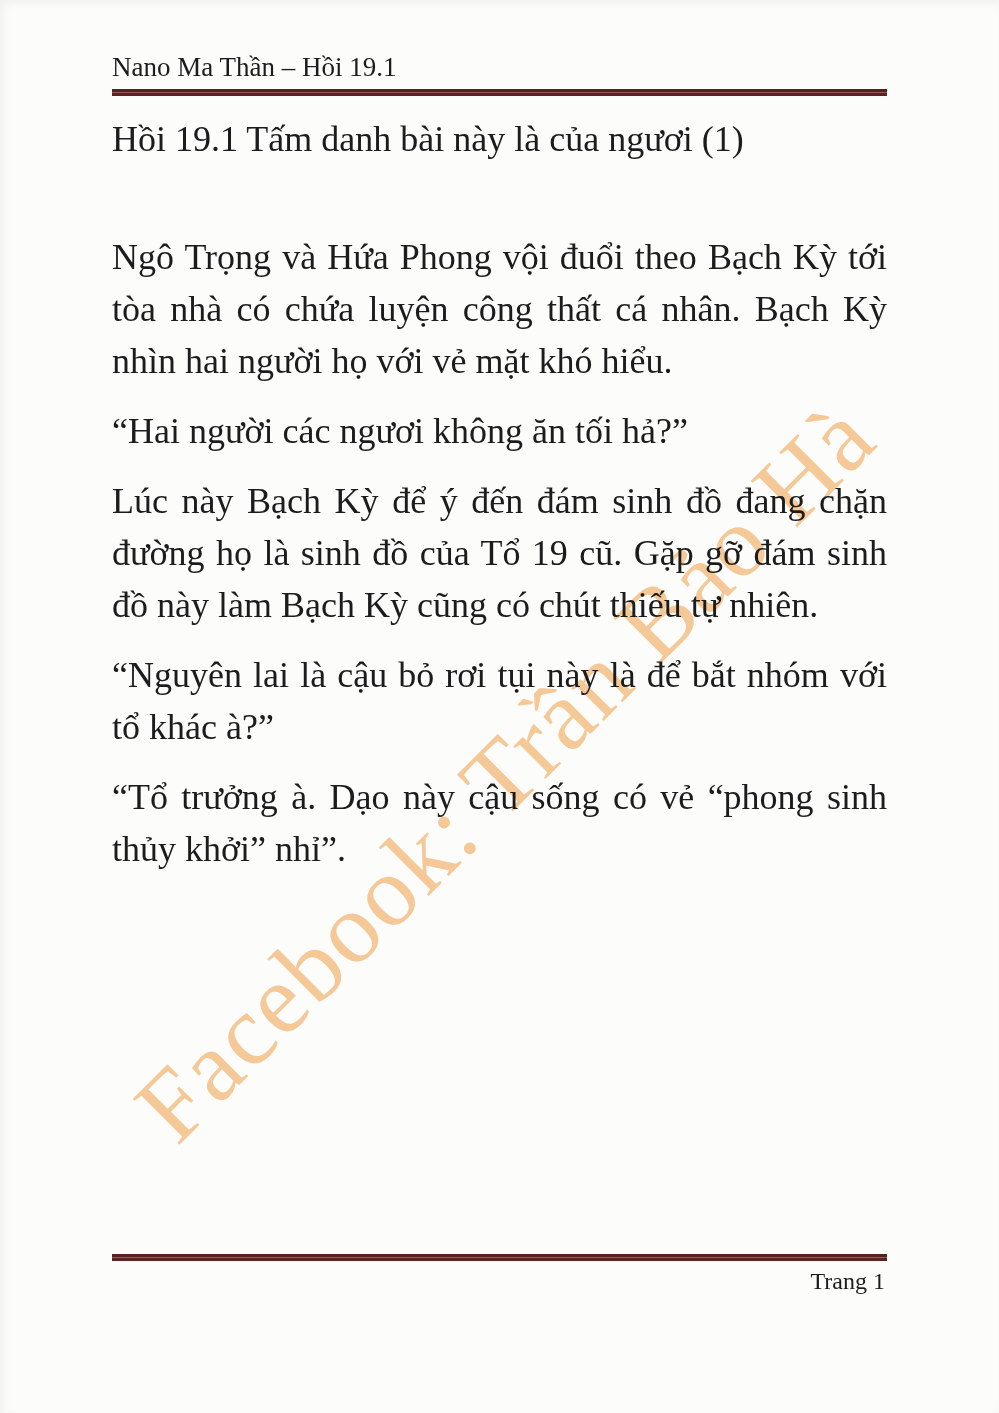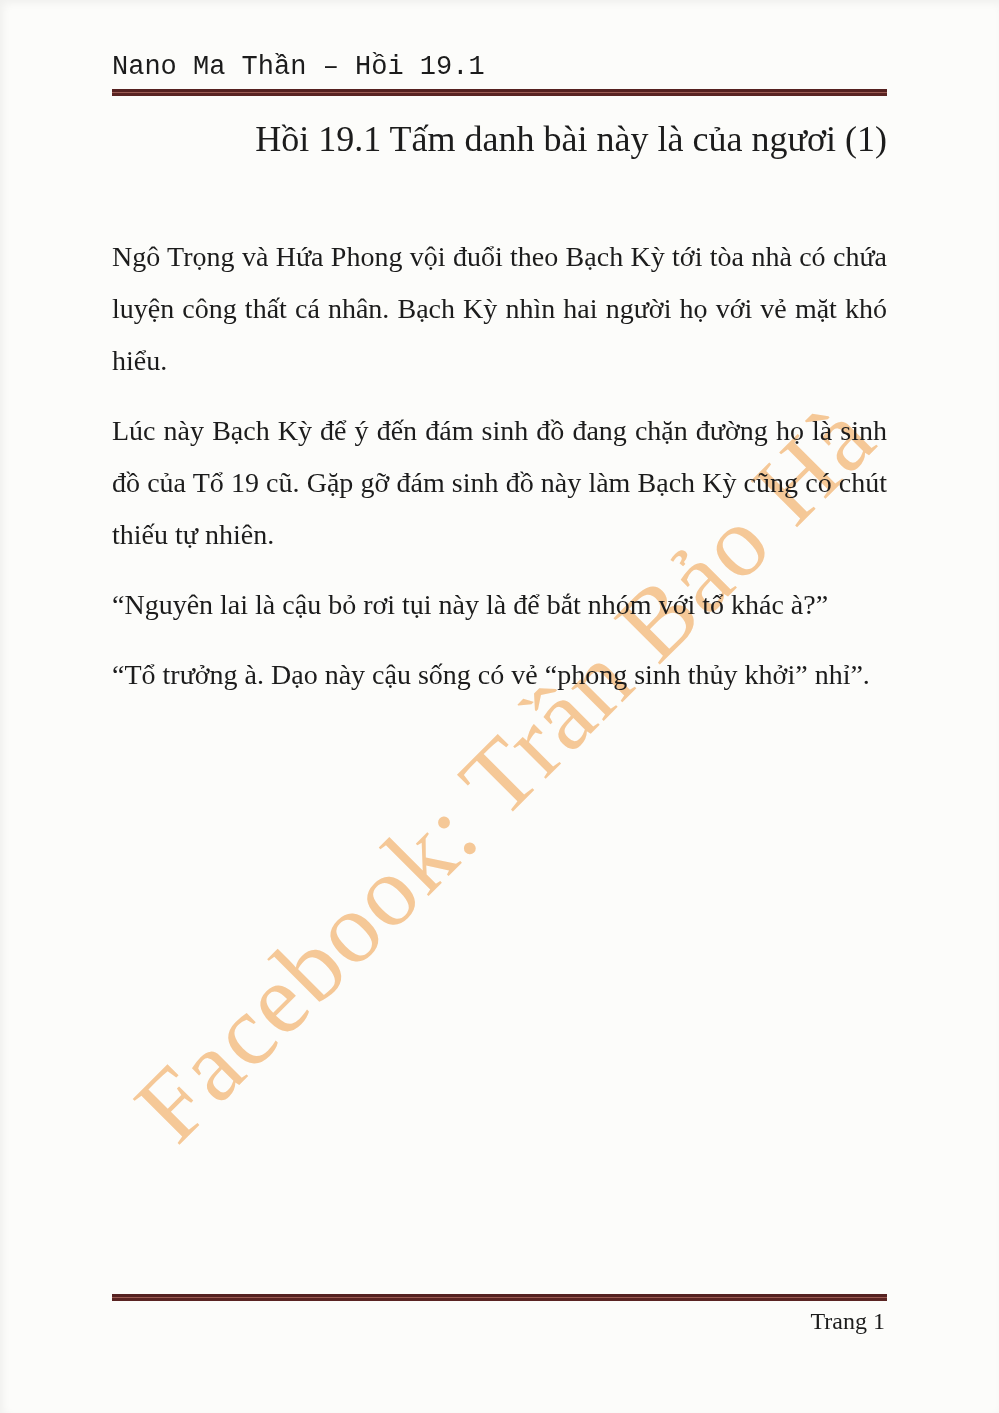--- a/index.html
+++ b/index.html
@@ -37,51 +37,50 @@
     z-index: 1;
     padding: 0 112px;
   }
   .header-row {
     display: flex;
     justify-content: space-between;
     align-items: baseline;
     padding-top: 52px;
     font-size: 27px;
     line-height: 31px;
-    font-family: Liberation Mono, monospace;
   }
   .rule {
     height: 7px;
     margin-top: 6px;
     background: linear-gradient(to bottom,
       #552120 0%, #552120 36%,
       #9c5c54 36%, #9c5c54 62%,
       #5a2422 62%, #5a2422 100%);
   }
   .chapter-title {
     margin: 22px 0 0 0;
     font-size: 36px;
     font-weight: normal;
-    text-align: right;
+    text-align: left;
     line-height: 43px;
   }
   .body-text {
     margin-top: 70px;
-    font-size: 28px;
+    font-size: 36px;
     line-height: 52px;
     text-align: justify;
   }
   .body-text p {
     margin: 0 0 18px 0;
   }
   .footer {
     position: absolute;
     left: 112px;
     right: 112px;
-    top: 1294px;
+    top: 1254px;
     z-index: 1;
   }
   .footer .rule { margin-top: 0; }
   .page-number {
     text-align: right;
     font-size: 24px;
     margin-top: 7px;
     padding-right: 2px;
   }
 </style>
@@ -97,20 +96,21 @@
     <div class="header-row">
       <span>Nano Ma Thần – Hồi 19.1</span>
     </div>
 
     <div class="rule"></div>
 
     <h1 class="chapter-title">Hồi 19.1 Tấm danh bài này là của ngươi (1)</h1>
 
     <div class="body-text">
       <p>Ngô Trọng và Hứa Phong vội đuổi theo Bạch Kỳ tới tòa nhà có chứa luyện công thất cá nhân. Bạch Kỳ nhìn hai người họ với vẻ mặt khó hiểu.</p>
+      <p>“Hai người các ngươi không ăn tối hả?”</p>
       <p>Lúc này Bạch Kỳ để ý đến đám sinh đồ đang chặn đường họ là sinh đồ của Tổ 19 cũ. Gặp gỡ đám sinh đồ này làm Bạch Kỳ cũng có chút thiếu tự nhiên.</p>
       <p>“Nguyên lai là cậu bỏ rơi tụi này là để bắt nhóm với tổ khác à?”</p>
       <p>“Tổ trưởng à. Dạo này cậu sống có vẻ “phong sinh thủy khởi” nhỉ”.</p>
     </div>
 
   </div>
 
   <div class="footer">
     <div class="rule"></div>
     <div class="page-number">Trang 1</div>

